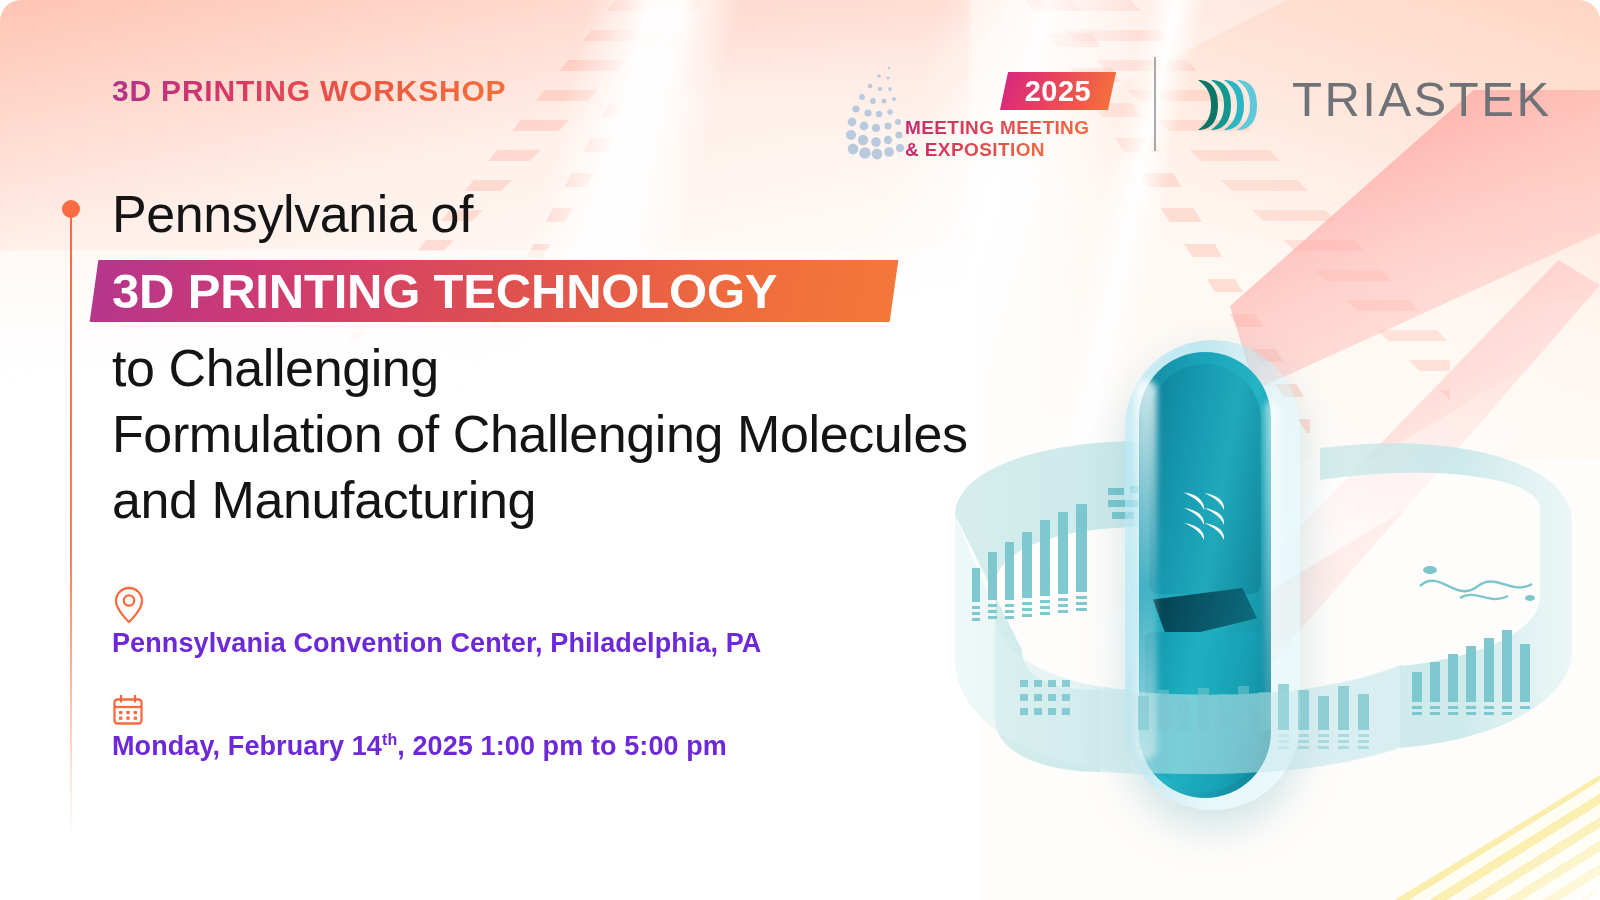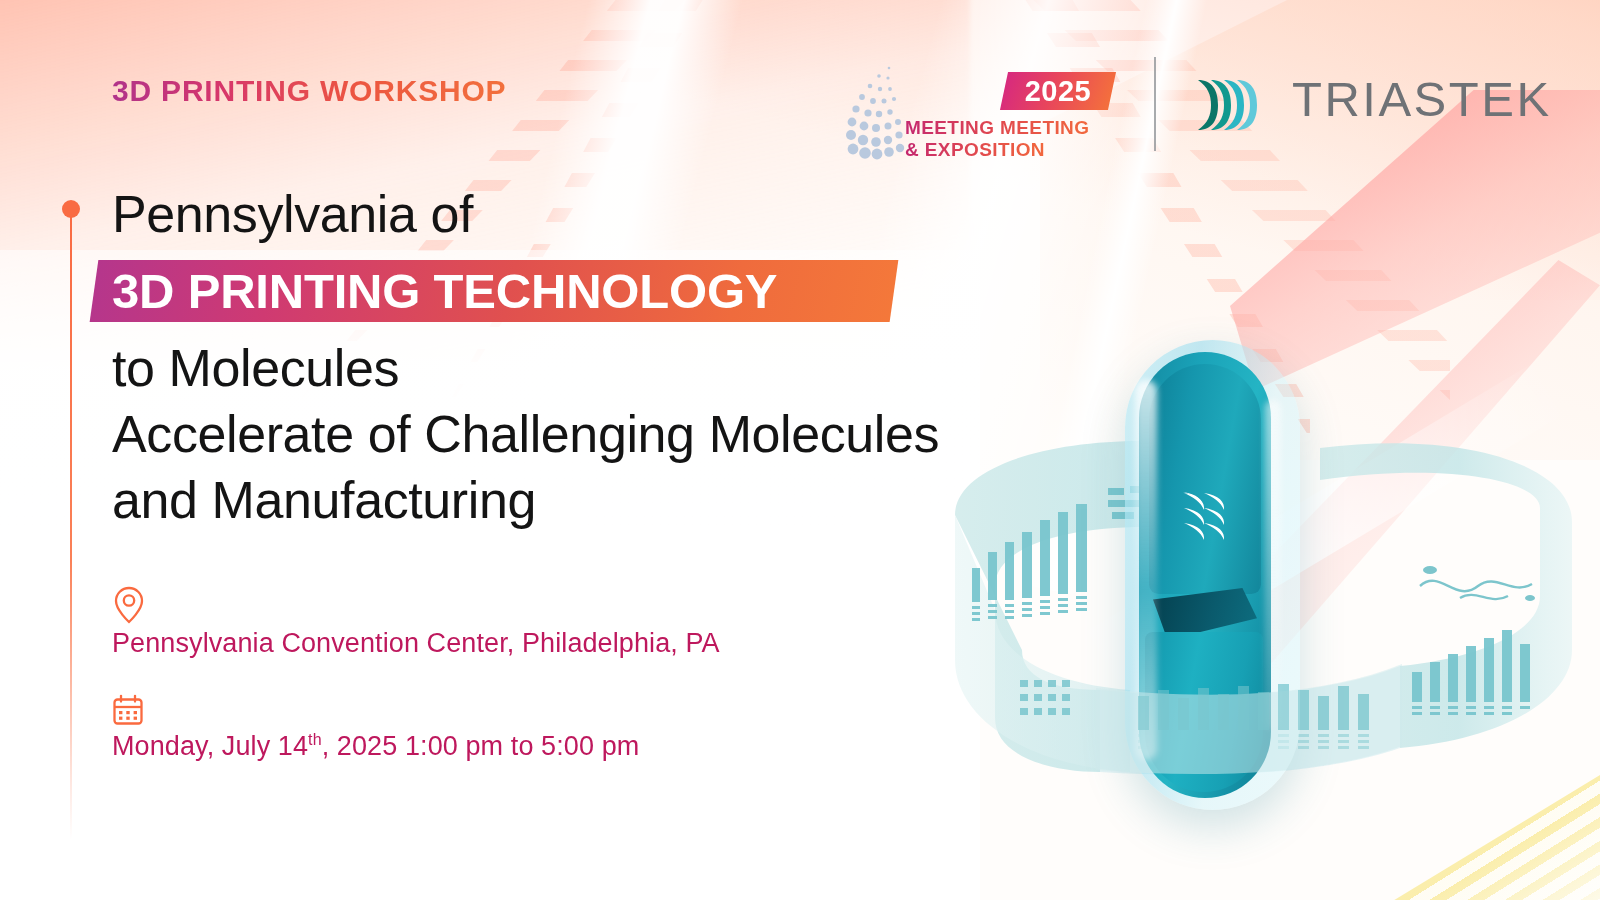--- a/index.html
+++ b/index.html
@@ -4,20 +4,21 @@
 <style>
   html,body{margin:0;padding:0;}
   body{
     width:1600px;height:900px;overflow:hidden;
     font-family:"Liberation Sans", sans-serif;
     background:#ffffff;
   }
   .stage{
     position:relative;width:1600px;height:900px;overflow:hidden;
     background:#fffdfb;
+    border-radius:21px;
   }
 
   
   .bg{position:absolute;inset:0;overflow:hidden;}
 
   
   .wash-coral{
     position:absolute;left:-180px;top:-260px;width:1150px;height:760px;
     background:
       linear-gradient(168deg, rgba(255,122,96,.92) 0%, rgba(255,150,122,.55) 30%,
@@ -190,22 +191,22 @@
   .hl-text{
     position:absolute;left:112px;top:262px;
     transform:skewX(0deg);
     color:#ffffff;font-size:49px;font-weight:bold;letter-spacing:-.2px;
     line-height:58px;white-space:nowrap;
   }
 
   
   .meta-icon{position:absolute;left:112px;}
   .meta-text{
-    position:absolute;left:112px;color:#be185d;
-    font-size:27px;font-weight:400;letter-spacing:.1px;white-space:nowrap;
+    position:absolute;left:112px;color:#6d28d9;
+    font-size:27px;font-weight:700;letter-spacing:.1px;white-space:nowrap;
   }
   .m-loc-icon{top:586px;}
   .m-loc-text{top:628px;}
   .m-date-icon{top:694px;}
   .m-date-text{top:731px;}
   .meta-text sup{font-size:16px;vertical-align:super;}
 
   
   .product{position:absolute;left:900px;top:300px;width:700px;height:600px;}
 
@@ -337,22 +338,22 @@
       </g>
     </svg>
     <div class="tri-word">TRIASTEK</div>
   </div>
 
   <div class="t-line t1">Pennsylvania of</div>
 
   <div class="hl"></div>
   <div class="hl-text">3D PRINTING TECHNOLOGY</div>
 
-  <div class="t-line t3">to Molecules</div>
-  <div class="t-line t4">Accelerate of Challenging Molecules</div>
+  <div class="t-line t3">to Challenging</div>
+  <div class="t-line t4">Formulation of Challenging Molecules</div>
   <div class="t-line t5">and Manufacturing</div>
 
   <svg class="meta-icon m-loc-icon" width="34" height="38" viewBox="0 0 34 38">
     <path d="M17 2 C9.8 2 4 7.8 4 15 C4 24 17 36 17 36 C17 36 30 24 30 15 C30 7.8 24.2 2 17 2 Z" fill="none" stroke="#fa6a3f" stroke-width="2.3"></path>
     <circle cx="17" cy="14.5" r="5.2" fill="none" stroke="#fa6a3f" stroke-width="2.3"></circle>
   </svg>
   <div class="meta-text m-loc-text">Pennsylvania Convention Center, Philadelphia, PA</div>
 
   <svg class="meta-icon m-date-icon" width="32" height="32" viewBox="0 0 32 32">
     <rect x="2.5" y="5.5" width="27" height="24" rx="3" fill="none" stroke="#fa6a3f" stroke-width="2.3"></rect>
@@ -361,21 +362,21 @@
     <line x1="23" y1="1.8" x2="23" y2="7.5" stroke="#fa6a3f" stroke-width="2.3" stroke-linecap="round"></line>
     <g fill="#fa6a3f">
       <rect x="7" y="17" width="3.4" height="3.2"></rect>
         <rect x="14.3" y="17" width="3.4" height="3.2"></rect>
       <rect x="21.6" y="17" width="3.4" height="3.2"></rect>
       <rect x="7" y="22.6" width="3.4" height="3.2"></rect>
         <rect x="14.3" y="22.6" width="3.4" height="3.2"></rect>
       <rect x="21.6" y="22.6" width="3.4" height="3.2"></rect>
     </g>
   </svg>
-  <div class="meta-text m-date-text"><span>Monday, July 14</span><sup>th</sup><span>, 2025  1:00 pm to 5:00 pm</span></div>
+  <div class="meta-text m-date-text"><span>Monday, February 14</span><sup>th</sup><span>, 2025  1:00 pm to 5:00 pm</span></div>
 
   <div class="product">
 
     <svg class="ribbon" viewBox="0 0 700 380">
       <defs>
         <linearGradient id="rg1" x1="0" y1="0" x2="1" y2="0">
           <stop offset="0" stop-color="#cfeaea" stop-opacity=".85"></stop>
           <stop offset=".55" stop-color="#bfe4e6" stop-opacity=".78"></stop>
           <stop offset="1" stop-color="#dff2f3" stop-opacity=".60"></stop>
         </linearGradient>

